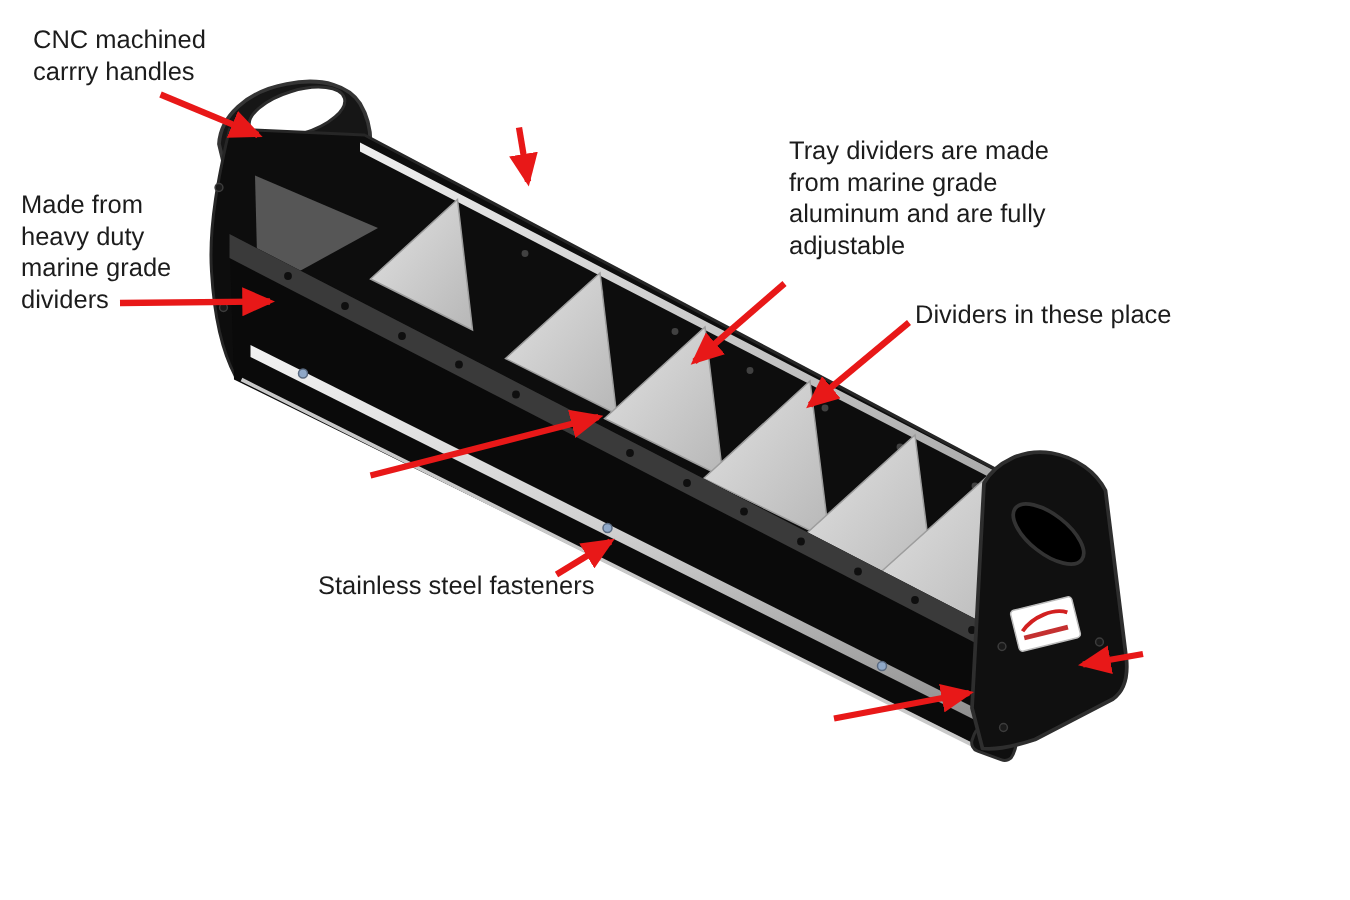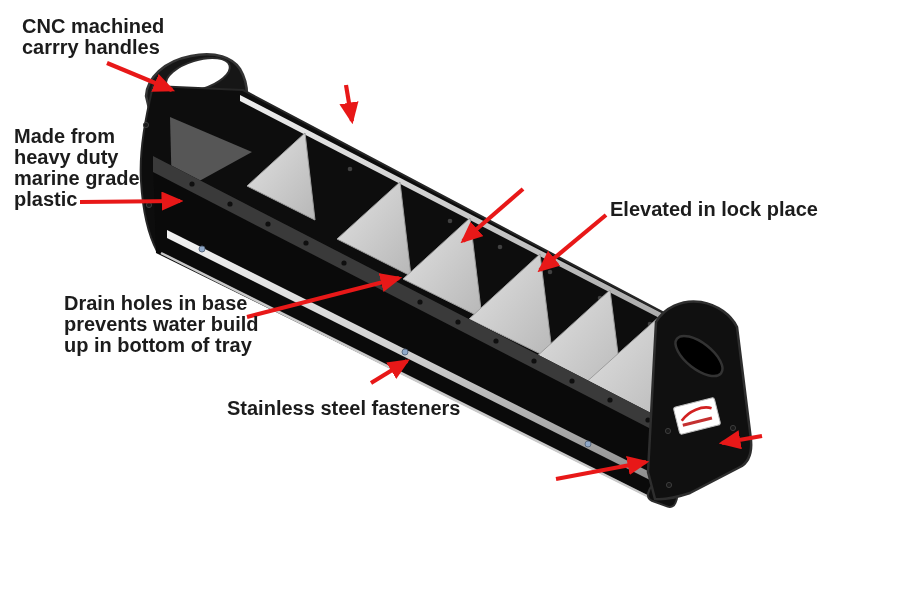--- a/index.html
+++ b/index.html
@@ -12,34 +12,34 @@
   }
   html,body{margin:0;padding:0;background:#888;}
   .canvas{
     position:relative;width:900px;height:600px;margin:0 auto;
     background:var(--background);
     font-family:"Liberation Sans", sans-serif;
     overflow:hidden;
   }
   .annotation{
     position:absolute;
-    font-weight:bold;
-    font-size:20px;
+    font-weight:normal;
+    font-size:17px;
     line-height:21px;
     color:var(--text);
     white-space:pre-line;
     letter-spacing:0px;
   }
   .ann-cnc       {left:22px;  top:16px;}
   .ann-hang      {left:291px; top:34px;}
   .ann-traydiv   {left:526px; top:90px;}
   .ann-lock      {left:610px; top:199px;}
   .ann-heavy     {left:14px;  top:126px;}
   .ann-drain     {left:64px;  top:293px;}
-  .ann-fasten    {left:227px; top:380px;margin-top:18px;}
+  .ann-fasten    {left:212px; top:380px;}
   .ann-angled    {left:329px; top:441px;}
   .ann-elevated  {left:764px; top:326px;}
   svg.scene{position:absolute;left:0;top:0;}
   .arrow{stroke:var(--arrow-red);stroke-width:4.2;fill:none;}
   .arrowhead{fill:var(--arrow-red);}
 </style>
 </head>
 <body>
 
 <div class="canvas">
@@ -151,23 +151,24 @@
       <line class="arrow" x1="80" y1="202" x2="180" y2="201" marker-end="url(#ah)"></line>
       <line class="arrow" x1="247" y1="317" x2="399" y2="278" marker-end="url(#ah)"></line>
       <line class="arrow" x1="371" y1="383" x2="407" y2="361" marker-end="url(#ah)"></line>
       <line class="arrow" x1="556" y1="479" x2="646" y2="462" marker-end="url(#ah)"></line>
       <line class="arrow" x1="762" y1="436" x2="722" y2="443" marker-end="url(#ah)"></line>
     </g>
   </svg>
 
   <div class="annotation ann-cnc">CNC machined
 carrry handles</div>
-  <div class="annotation ann-lock">Elevated in lock place</div>
+  <div class="annotation ann-traydiv">Tray dividers are made
+from marine grade
+aluminum and are fully
+adjustable</div>
+  <div class="annotation ann-lock">Dividers in these place</div>
   <div class="annotation ann-heavy">Made from
 heavy duty
 marine grade
-plastic</div>
-  <div class="annotation ann-drain">Drain holes in base
-prevents water build
-up in bottom of tray</div>
+dividers</div>
   <div class="annotation ann-fasten">Stainless steel fasteners</div>
 
 </div>
 
 </body></html>

